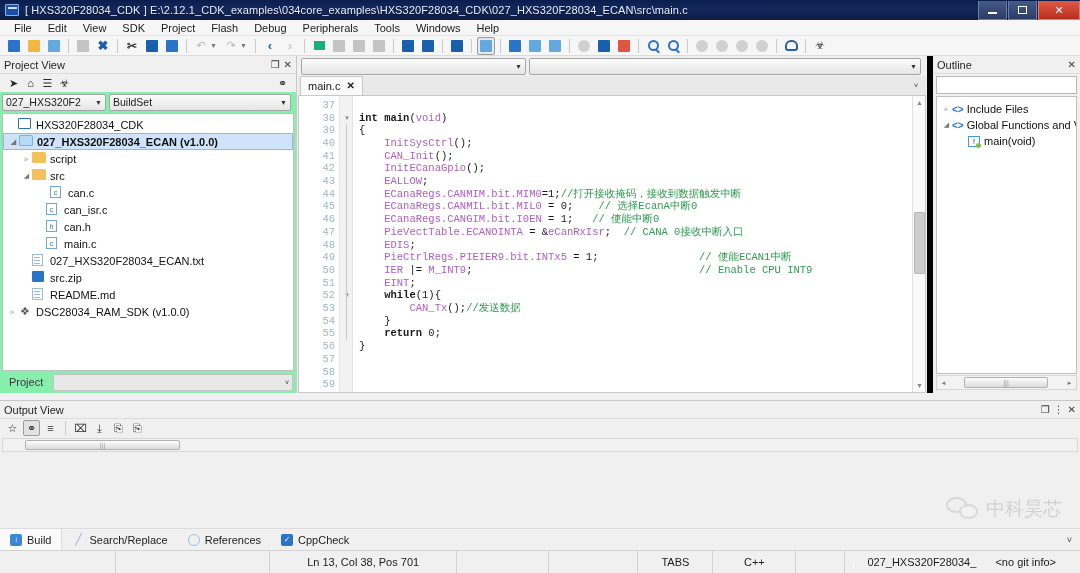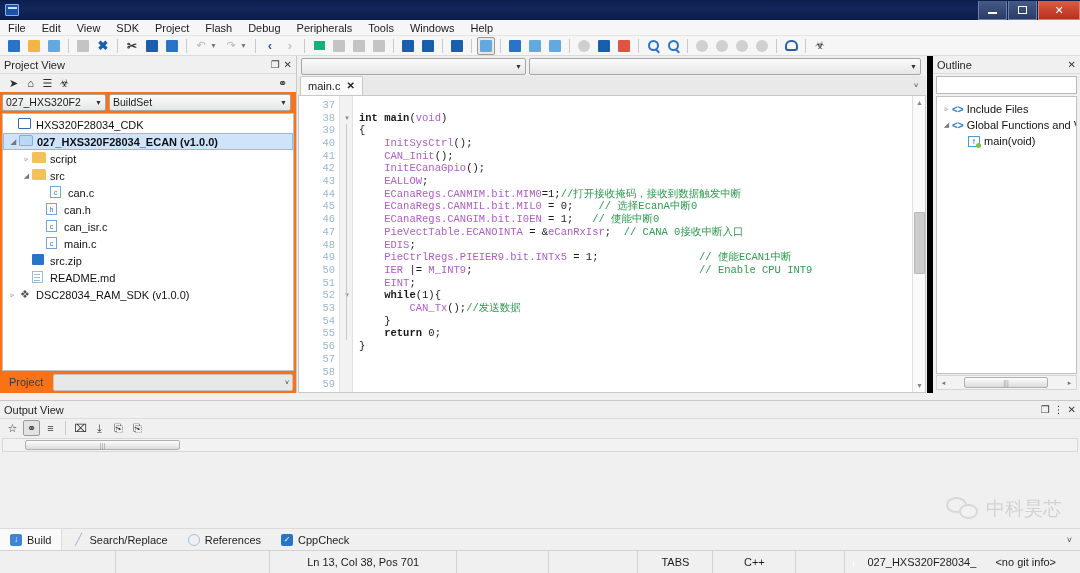--- a/index.html
+++ b/index.html
@@ -43,21 +43,21 @@
     border: 1px solid #6d7fa8; border-top: none; margin-left: 1px;
   }
   .win-btn.close { background: linear-gradient(to bottom, #e05a48 0%, #b8301c 100%); border-color: #e08070; width: 42px;}
   .win-btn .glyph-min { display:block; width: 9px; height: 2px; background:#fff; margin-top:5px;}
   .win-btn .glyph-max { display:block; width: 9px; height: 8px; border:1px solid #fff; }
 
   
   .menubar {
     position: absolute; left: 0; top: 20px; width: 1080px; height: 16px;
     background: #f6f6f6; border-bottom: 1px solid #e4e4e4;
-    display: flex; align-items: center; 
+    display: flex; align-items: center; padding-left: 6px;
   }
   .menu-item { padding: 0 8px; font-size: 11px; color: #1c1c1c; line-height: 16px; cursor: default; }
 
   
   .toolbar {
     position: absolute; left: 0; top: 36px; width: 1080px; height: 20px;
     background: #f6f6f6; border-bottom: 1px solid #dcdcdc;
     display: flex; align-items: center; padding-left: 4px;
   }
   .tb-btn {
@@ -89,21 +89,21 @@
   .pane-header {
     height: 18px; background: #f0f0f0; display: flex; align-items: center;
     padding: 0 4px; font-size: 11px; color: #262626; border-bottom: 1px solid #dcdcdc;
   }
   .pane-header .ph-title { flex: 1 1 auto; }
   .ph-btn { color: #3a3a3a; font-size: 10px; margin-left: 4px; }
 
   
   .projectview {
     position: absolute; left: 0; top: 56px; width: 297px; height: 337px;
-    background: #f97316; border-right: 1px solid #c8c8c8;
+    background: #86efac; border-right: 1px solid #c8c8c8;
     display: flex; flex-direction: column;
   }
   .pv-toolbar {
     height: 18px; display: flex; align-items: center; padding: 0 5px;
     background: #f0f0f0;
   }
   .pv-ico { width: 17px; height: 16px; display: flex; align-items: center; justify-content: center; color: #2a2a2a; font-size: 11px; }
   .pv-combos { height: 20px; display: flex; align-items: center; padding: 1px 2px; gap: 3px; }
   .combo {
     height: 17px; background: linear-gradient(to bottom,#fbfbfb,#e6e6e6);
@@ -242,20 +242,21 @@
   .wm-bubble .b1 { left: 0; top: 0; width: 21px; height: 16px; }
   .wm-bubble .b2 { left: 13px; top: 7px; width: 19px; height: 15px; background: #f2f2f2; }
 </style>
 </head>
 <body>
 
 <div id="app">
 
   <div class="titlebar">
     <div class="tb-icon"></div>
+    <div class="tb-text">[ HXS320F28034_CDK ] E:\2.12.1_CDK_examples\034core_examples\HXS320F28034_CDK\027_HXS320F28034_ECAN\src\main.c</div>
     <div class="win-btns">
       <div class="win-btn">
           <span class="glyph-min"></span>
         </div>
       <div class="win-btn">
           <span class="glyph-max"></span>
         </div>
       <div class="win-btn close">✕</div>
     </div>
   </div>
@@ -455,37 +456,44 @@
         <div class="trow" style="padding-left: 36px;">
           <span class="tw"></span>
           <span class="ticon">
             <span class="ic-file" style="display:block">c</span>
           </span>
           <span>can.c</span>
         </div>
         <div class="trow" style="padding-left: 32px;">
           <span class="tw"></span>
           <span class="ticon">
+            <span class="ic-file" style="display:block">c</span>
+          </span>
+          <span>can_isr.c</span>
+        </div>
+        <div class="trow" style="padding-left: 32px;">
+          <span class="tw"></span>
+          <span class="ticon">
             <span class="ic-file" style="display:block">h</span>
           </span>
           <span>can.h</span>
         </div>
         <div class="trow" style="padding-left: 32px;">
           <span class="tw"></span>
           <span class="ticon">
             <span class="ic-file" style="display:block">c</span>
           </span>
-          <span>can_isr.c</span>
-        </div>
-        <div class="trow" style="padding-left: 32px;">
-          <span class="tw"></span>
-          <span class="ticon">
-            <span class="ic-file" style="display:block">c</span>
-          </span>
           <span>main.c</span>
+        </div>
+        <div class="trow" style="padding-left: 18px;">
+          <span class="tw"></span>
+          <span class="ticon">
+            <span class="ic-doc" style="display:block"></span>
+          </span>
+          <span>027_HXS320F28034_ECAN.txt</span>
         </div>
         <div class="trow" style="padding-left: 18px;">
           <span class="tw"></span>
           <span class="ticon">
             <span class="ic-zip" style="display:block"></span>
           </span>
           <span>src.zip</span>
         </div>
         <div class="trow" style="padding-left: 18px;">
           <span class="tw"></span>

